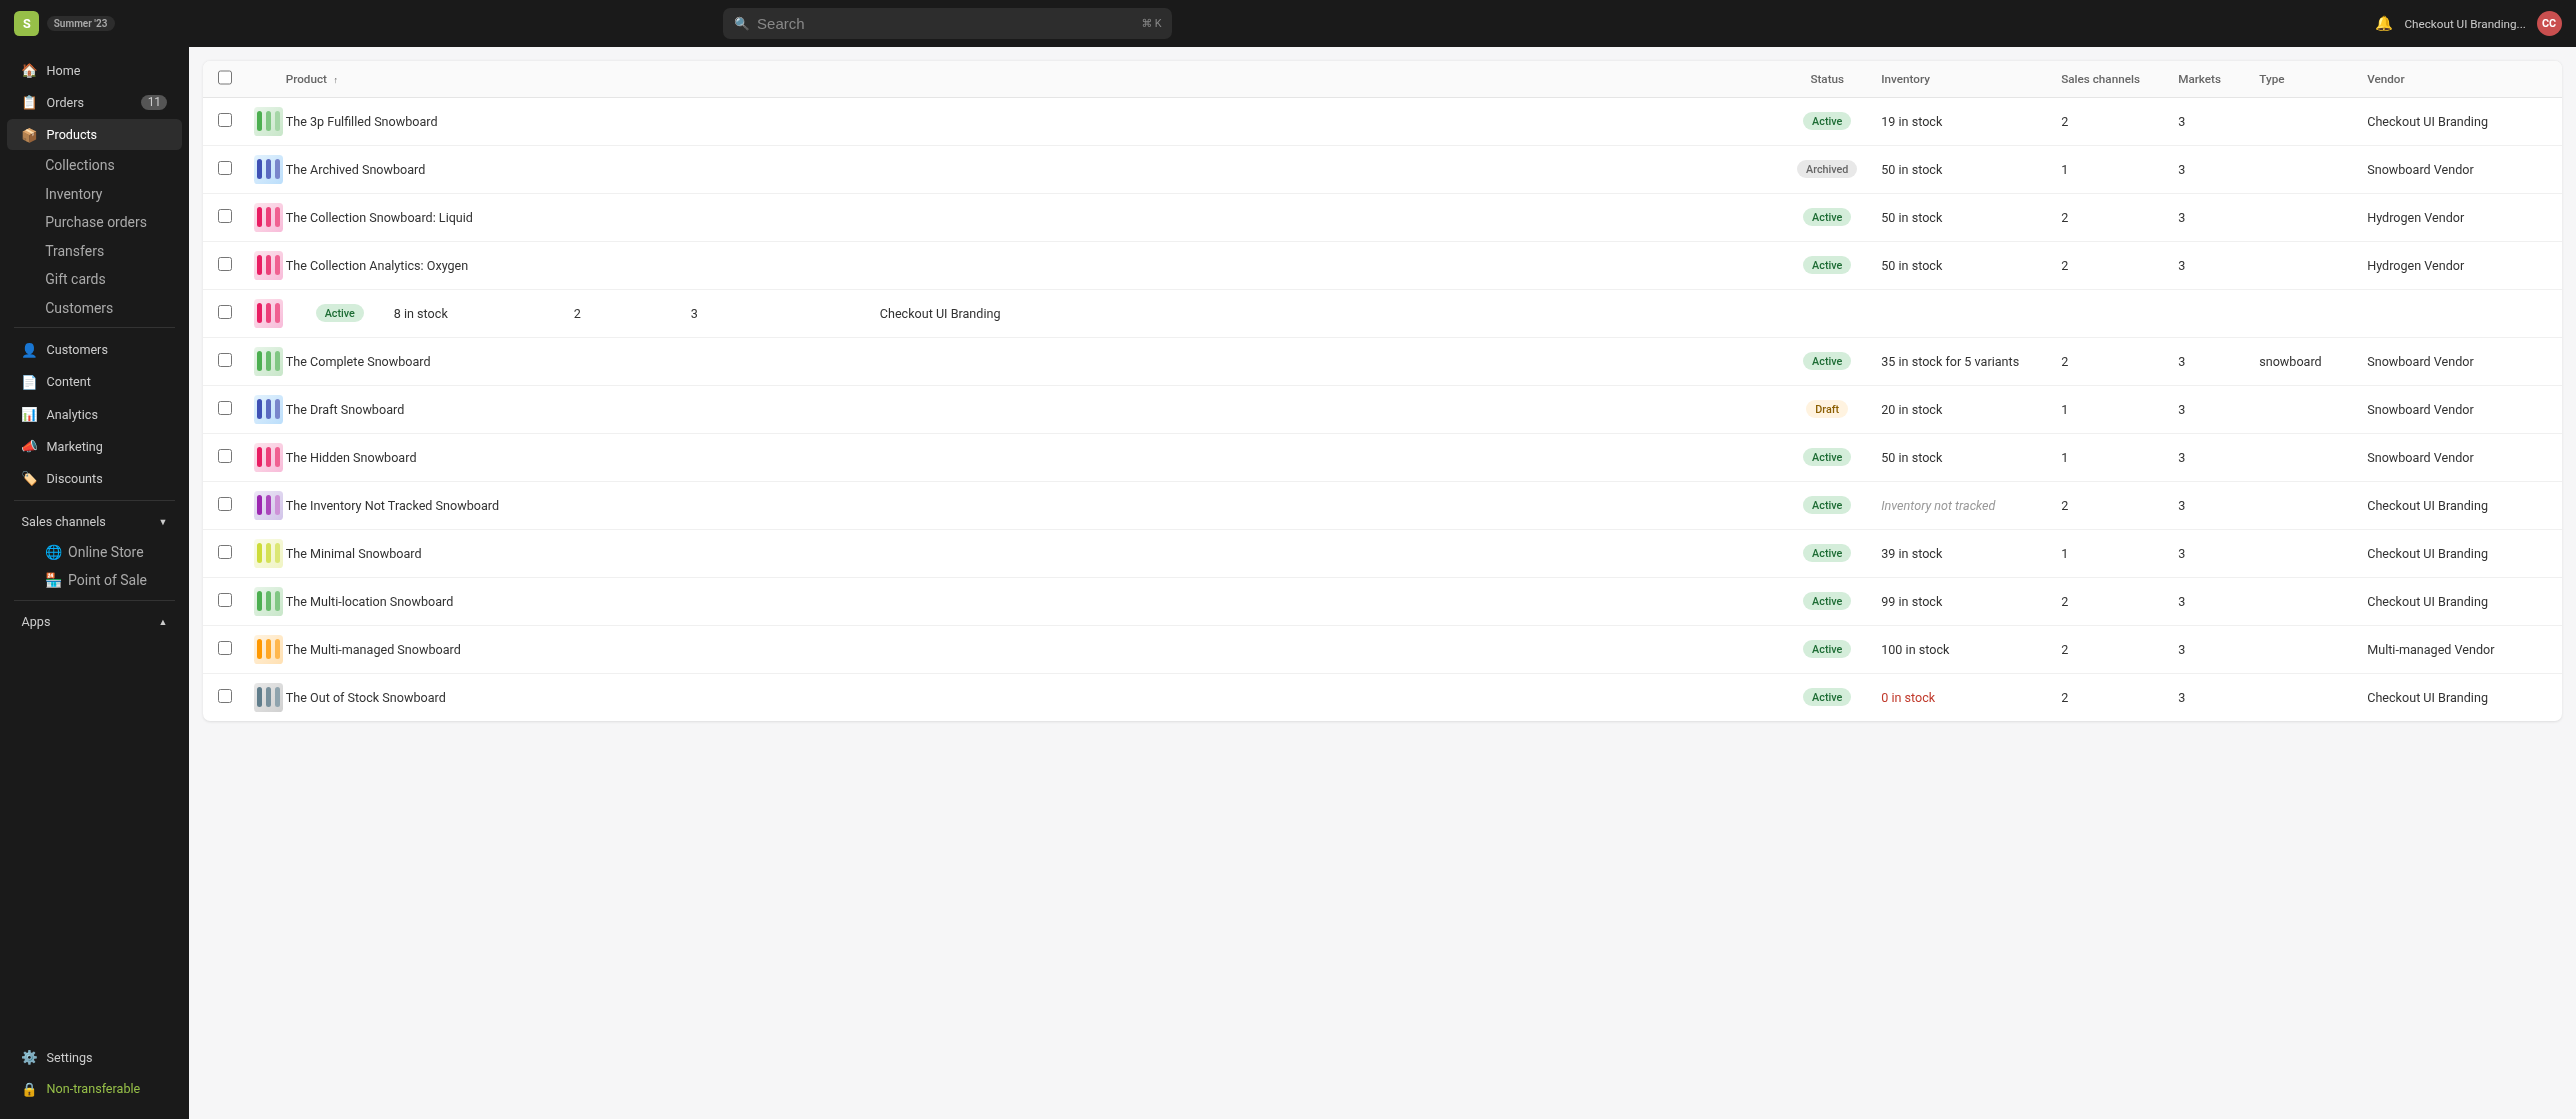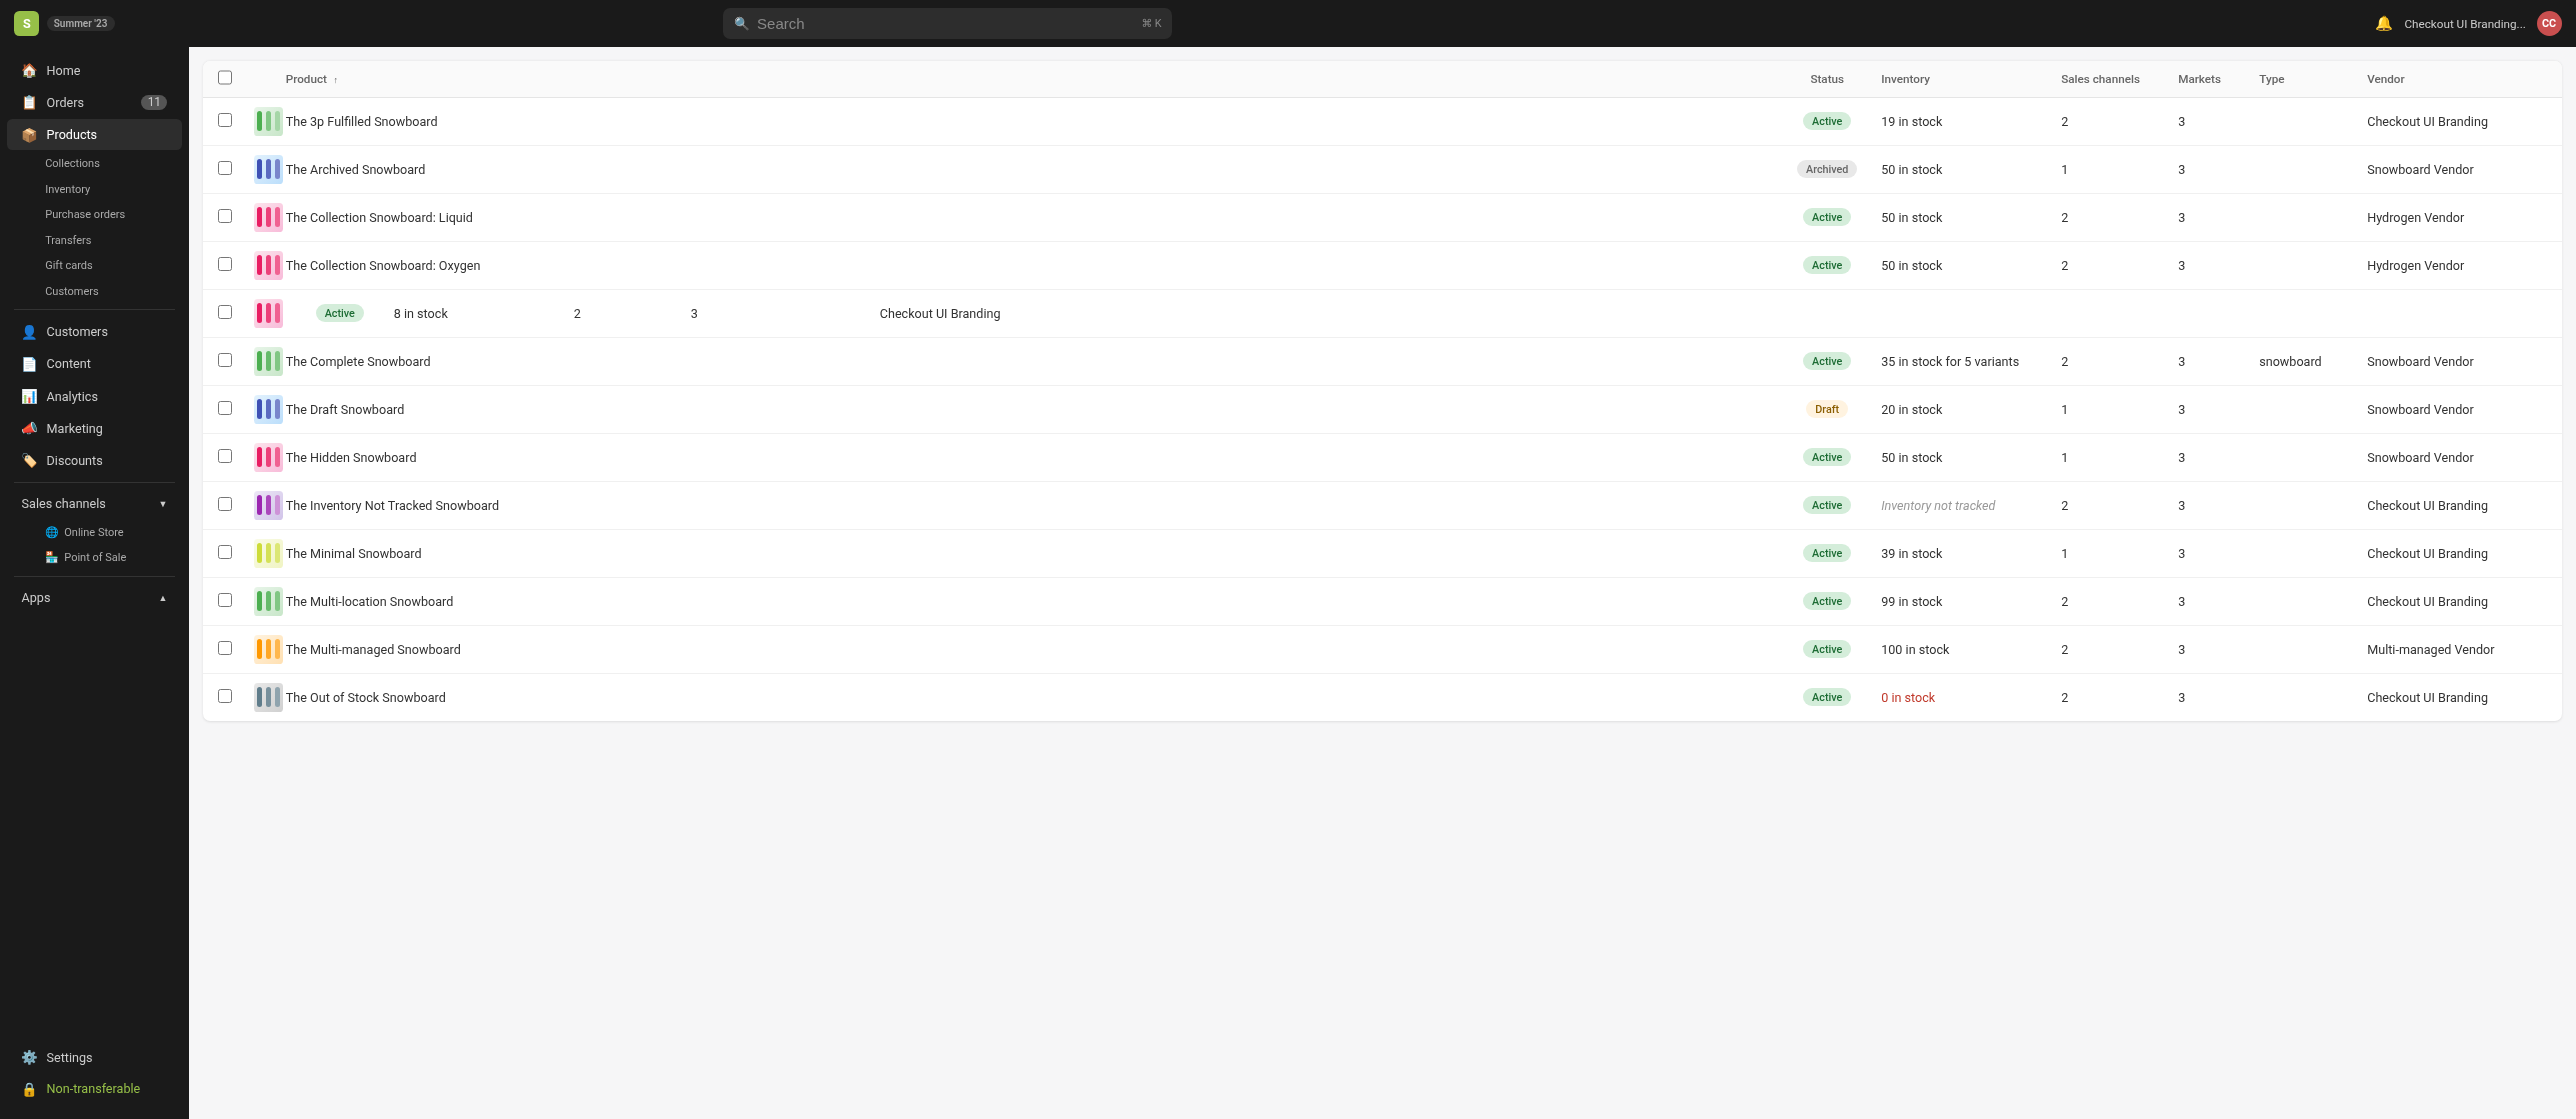--- a/index.html
+++ b/index.html
@@ -134,21 +134,21 @@
       padding: 0.9px 6.3px;
       font-size: 12px;
     }
 
     .sidebar-sub-item {
       display: flex;
       align-items: center;
       padding: 5.4px 14.4px 5.4px 38px;
       color: #aaa;
       cursor: pointer;
-      font-size: 11px;
+      font-size: 14px;
       border-radius: 5.4px;
       margin: 0.9px 7.2px;
     }
 
     .sidebar-section-toggle {
       display: flex;
       align-items: center;
       gap: 9px;
       padding: 7.2px 14.4px;
       color: #ccc;
@@ -498,21 +498,21 @@
       <input type="checkbox" style="">
     </div>
     <div class="col-thumb">
       <div class="product-thumb thumb-oxygen" style="display:flex;align-items:center;justify-content:center;gap:1.8px;">
         <div class="thumb-bar" style="background:#e91e63"></div>
                 <div class="thumb-bar" style="background:#ec407a"></div>
                 <div class="thumb-bar" style="background:#f06292"></div>
       </div>
     </div>
     <div class="col-product">
-      <span class="product-name">The Collection Snowboard: Oxygen</span>
+      <span class="product-name">The Collection Analytics: Oxygen</span>
     </div>
     <div class="col-status">
       <span class="status-badge status-active">Active</span>
     </div>
     <div class="col-inventory">
       <span>50 in stock</span>
     </div>
     <div class="col-sales">2</div>
     <div class="col-markets">3</div>
     <div class="col-type"></div>

